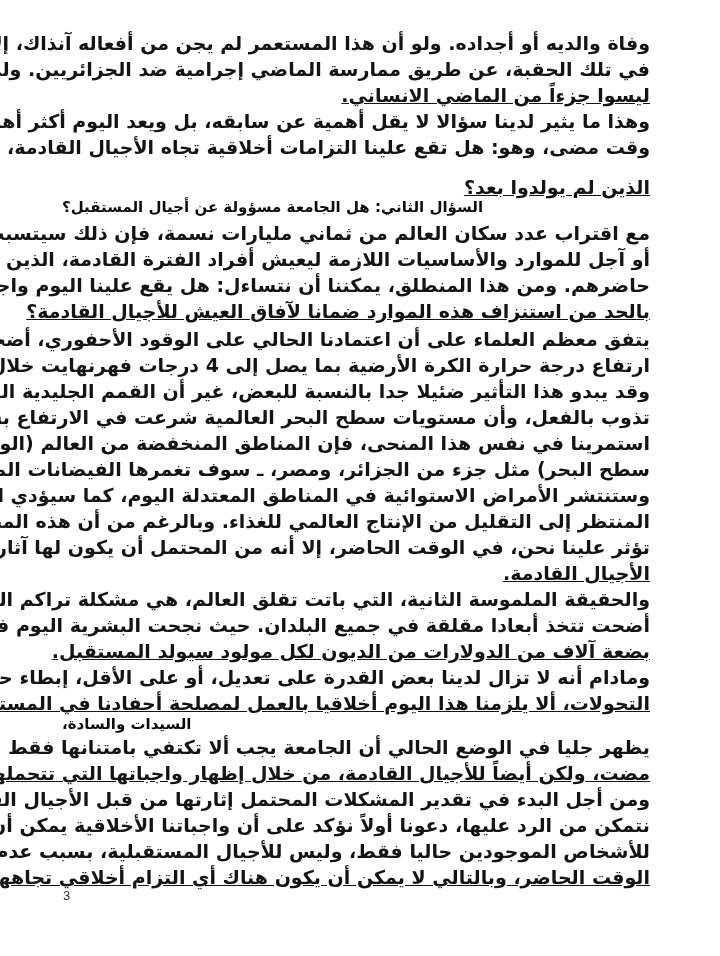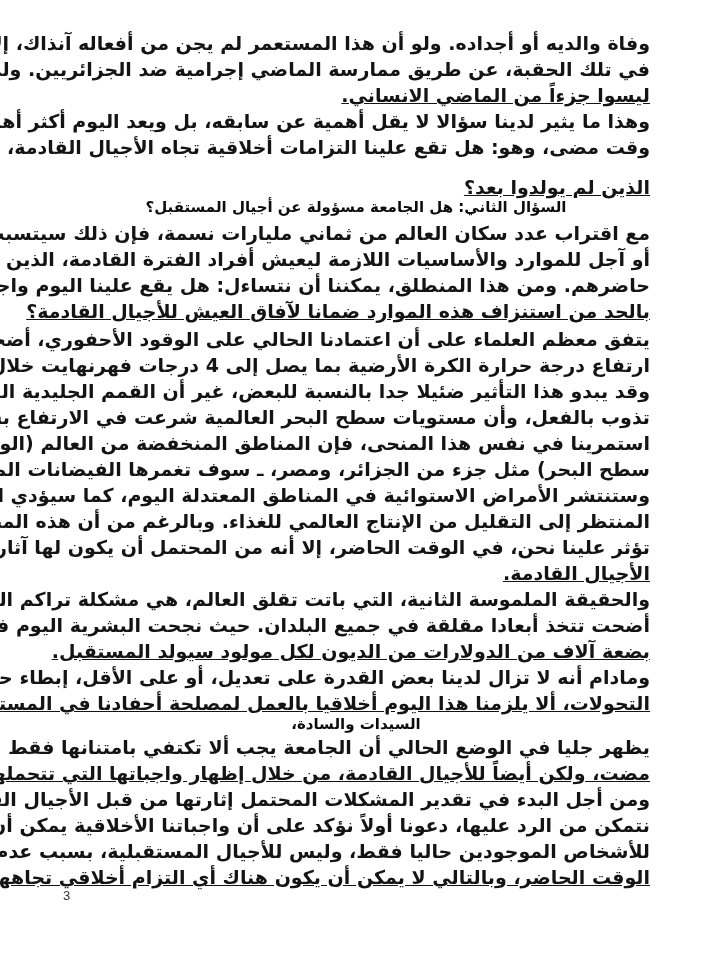--- a/index.html
+++ b/index.html
@@ -44,21 +44,21 @@
     .heading {
       position: absolute;
       right: 0;
       width: 588px;
       height: 28px;
       font-size: 15px;
       font-weight: bold;
       line-height: 28px;
       white-space: nowrap;
       direction: rtl;
-      text-align: center;
+      text-align: left;
       color: #0c0c0c;
     }
     .page-number {
       position: absolute;
       left: 63px;
       top: 888px;
       font-family: "Liberation Sans", sans-serif;
       font-size: 13px;
       color: #333333;
     }

